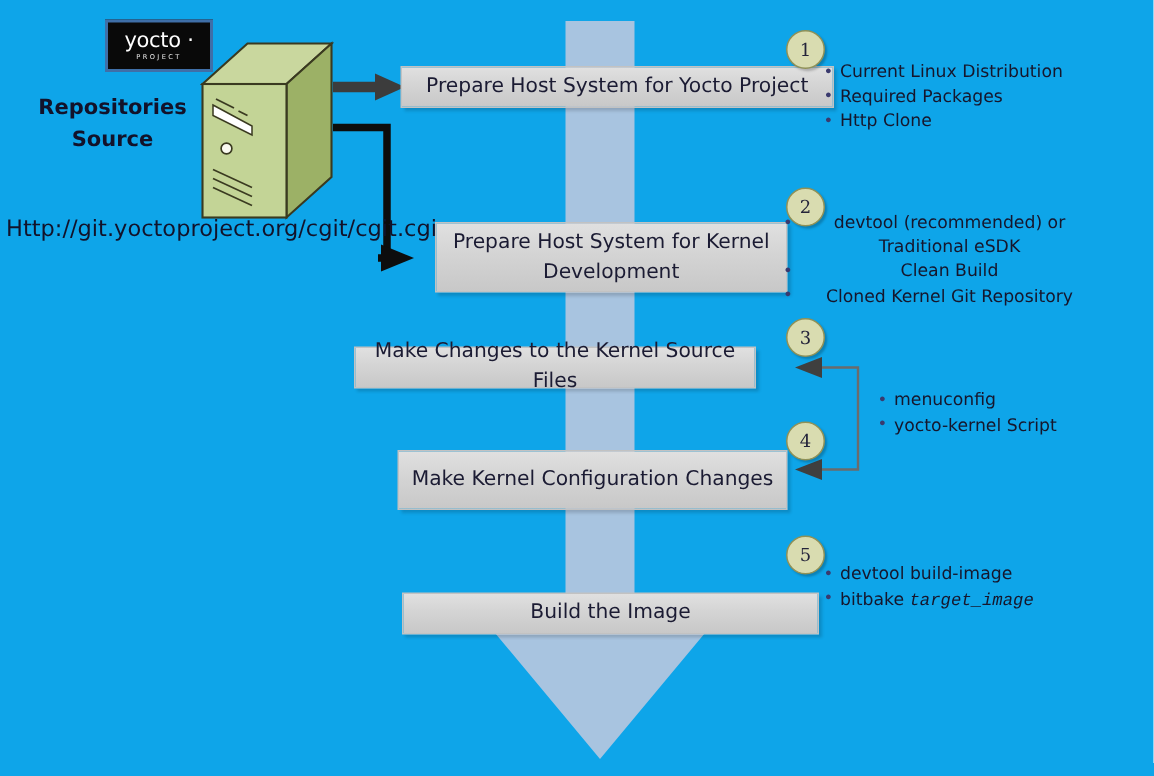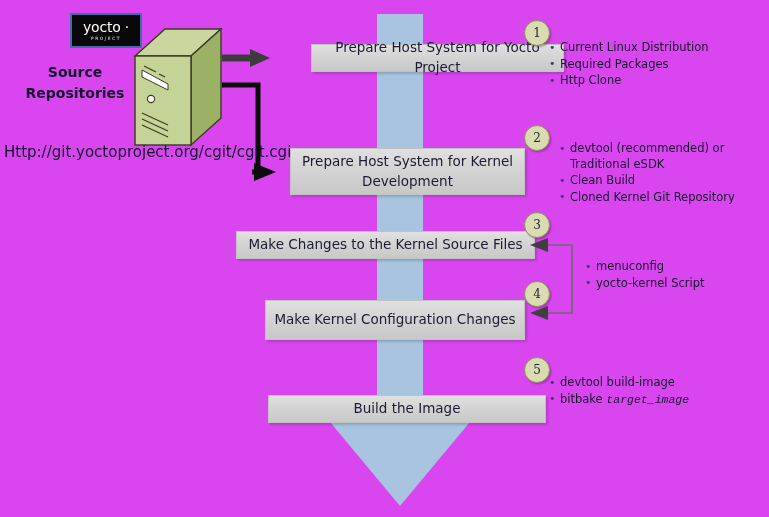--- a/index.html
+++ b/index.html
@@ -10,21 +10,21 @@
   }
   body {
     font-family: "DejaVu Sans", "Liberation Sans", sans-serif;
     color: #1a1a2e;
   }
   #canvas {
     position: relative;
     width: 769px;
     height: 517px;
     overflow: hidden;
-    background: #d946ef;
+    background: #0ea5e9;
   }
 
   
   #blue-arrow {
     position: absolute;
     left: 330px;
     top: 14px;
     width: 140px;
     height: 500px;
     z-index: 0;
@@ -177,22 +177,22 @@
   <svg id="blue-arrow" viewBox="0 0 140 500" preserveAspectRatio="none">
     <polygon points="47,0 93,0 93,408 140,408 70,492 0,408 47,408" fill="#a8c4e0"></polygon>
   </svg>
 
   <div id="yocto-logo">
     <span class="yl-main">yocto ·</span>
     <span class="yl-sub">PROJECT</span>
   </div>
 
   <div id="source-repositories-label">
+    <div>Repositories</div>
     <div>Source</div>
-    <div>Repositories</div>
   </div>
 
   <svg id="server-icon" viewBox="0 0 92 122">
 
     <polygon points="3,30 33,3 89,3 59,30" fill="#c9d79e" stroke="#3a3a20" stroke-width="1.4"></polygon>
 
     <polygon points="59,30 89,3 89,92 59,119" fill="#9cb166" stroke="#3a3a20" stroke-width="1.4"></polygon>
 
     <rect x="3" y="30" width="56" height="89" fill="#c3d496" stroke="#3a3a20" stroke-width="1.4"></rect>
 
@@ -217,45 +217,45 @@
     <path d="M222,85 L258,85 L258,172 L252,172" fill="none" stroke="#0d0d0d" stroke-width="5"></path>
     <polygon points="254,163 276,172 254,181" fill="#0d0d0d"></polygon>
   </svg>
 
   <svg id="feedback-svg" class="connector-svg" viewBox="0 0 769 517">
     <path d="M544,245 L572,245 L572,313 L548,313" fill="none" stroke="#6b6b6b" stroke-width="1.6"></path>
     <polygon points="548,238 530,245 548,252" fill="#3f3f3f"></polygon>
     <polygon points="548,306 530,313 548,320" fill="#3f3f3f"></polygon>
   </svg>
 
-  <div class="proc-box" style="left:267px; top:44px; width:253px; height:28px;margin-left:44px;">
+  <div class="proc-box" style="left:267px; top:44px; width:289px; height:28px;">
     <span>Prepare Host System for Yocto Project</span>
   </div>
   <div class="step-circle" style="left:524px; top:20px;">
     <span>1</span>
   </div>
   <ul class="note-list" style="left:548px; top:40px; width:215px;">
     <li><span>Current Linux Distribution</span></li>
     <li><span>Required Packages</span></li>
     <li><span>Http Clone</span></li>
   </ul>
 
   <div class="proc-box" style="left:290px; top:148px; width:235px; height:47px;">
     <span>Prepare Host System for Kernel Development</span>
   </div>
   <div class="step-circle" style="left:524px; top:125px;">
     <span>2</span>
   </div>
-  <ul class="note-list" style="left:558px; top:141px; width:212px;">
+  <ul class="note-list" style="left:521px; top:141px; width:212px;text-align:center;">
     <li><span>devtool (recommended) or Traditional eSDK</span></li>
     <li><span>Clean Build</span></li>
     <li><span>Cloned Kernel Git Repository</span></li>
   </ul>
 
-  <div class="proc-box" style="left:236px; top:231px; width:299px; height:28px;">
+  <div class="proc-box" style="left:236px; top:231px; width:268px; height:28px;">
     <span>Make Changes to the Kernel Source Files</span>
   </div>
   <div class="step-circle" style="left:524px; top:212px;">
     <span>3</span>
   </div>
 
   <div class="proc-box" style="left:265px; top:300px; width:260px; height:40px;">
     <span>Make Kernel Configuration Changes</span>
   </div>
   <div class="step-circle" style="left:524px; top:281px;">

